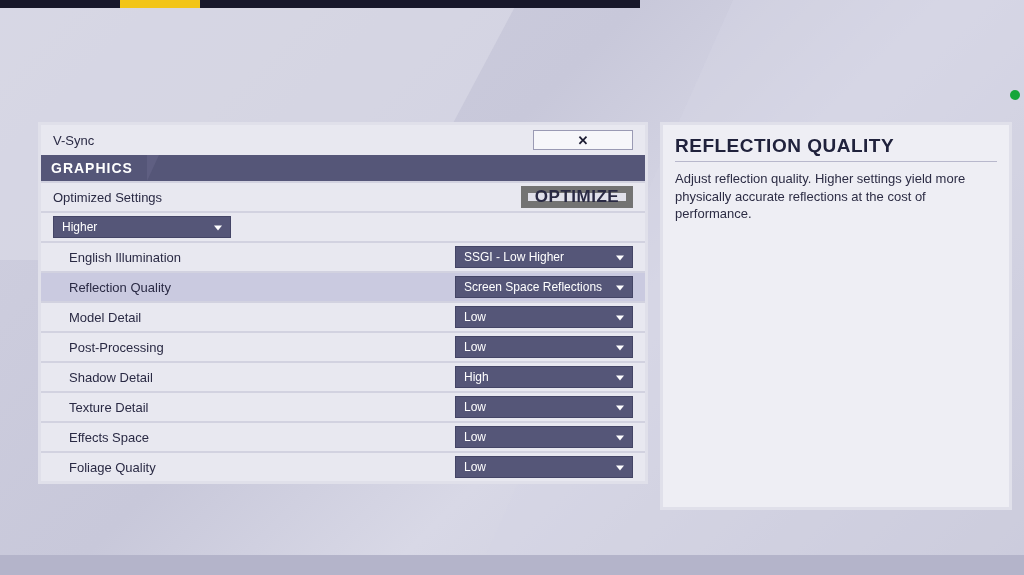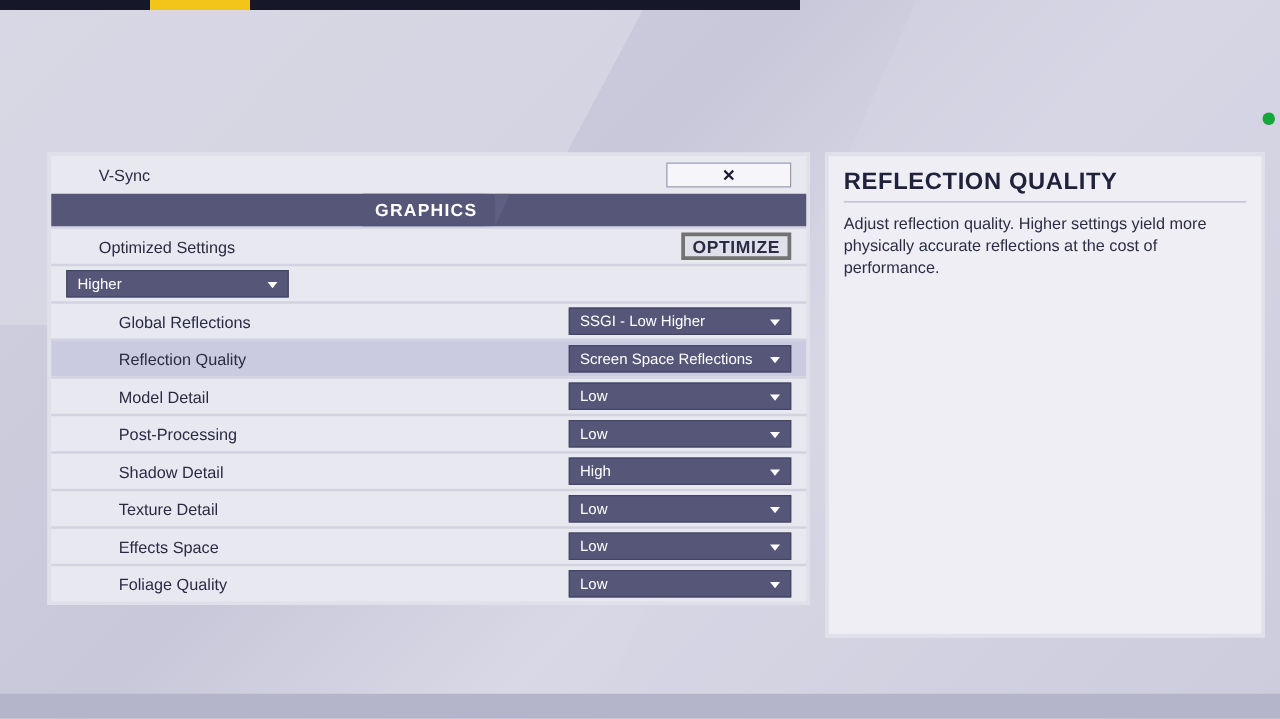--- a/index.html
+++ b/index.html
@@ -67,21 +67,20 @@
   border-top: 2px solid #d2d2e0;
   background: #e8e8f0;
 }
 .row.noborder { border-top: none; }
 .row.indent { padding-left: 28px; }
 .row.highlight { background: #cacae0; }
 .row-label {
   flex: 1;
   font-size: 13px;
   color: #2a2a44;
-  margin-left: 26px;
 }
 .row-control { display: flex; align-items: center; }
 
 .checkbox {
   width: 100px; height: 20px;
   background: #f6f6fa;
   border: 1px solid #9a9ab4;
   display: flex; align-items: center; justify-content: center;
   color: #1a1a30; font-size: 13px; font-weight: 700;
   cursor: pointer;
@@ -98,35 +97,34 @@
 }
 .dropdown .caret {
   position: absolute; right: 8px; top: 50%; transform: translateY(-30%);
   width: 0; height: 0;
   border-left: 4px solid transparent;
   border-right: 4px solid transparent;
   border-top: 5px solid #fff;
 }
 
 .btn-optimize {
-  width: 88px; height: 22px;
+  width: 112px; height: 22px;
   background: #e0e0ea;
-  border: 3px solid #737373;
+  border: 7px solid #737373;
   color: #2a2a44;
-  font-size: 14px; font-weight: 700; letter-spacing: .5px;
+  font-size: 17px; font-weight: 700; letter-spacing: .5px;
   display: flex; align-items: center; justify-content: center;
   cursor: pointer;
 }
 
 .section-header {
   height: 26px;
   background: #555678;
   display: flex; align-items: center;
   position: relative;
-  justify-content: center;
 }
 .section-tab {
   display: inline-flex; align-items: center;
   height: 26px; padding: 0 14px 0 10px;
   color: #fff; font-size: 14px; font-weight: 700; letter-spacing: 1px;
   background: linear-gradient(90deg, #555678 0%, #555678 90%, transparent 100%);
   position: relative;
 }
 .section-tab::after {
   content: "";
@@ -196,21 +194,21 @@
     <div class="row-control">
       <div class="dropdown">
         <span>Higher</span>
         <span class="caret"></span>
       </div>
     </div>
   </div>
 
   <div id="graphics-items">
       <div class="row indent">
-        <span class="row-label">Global Reflections</span>
+        <span class="row-label">English Illumination</span>
         <div class="row-control">
           <div class="dropdown">
             <span>SSGI - Low Higher</span>
             <span class="caret"></span>
           </div>
         </div>
       </div>
       <div class="row indent highlight">
         <span class="row-label">Reflection Quality</span>
         <div class="row-control">

